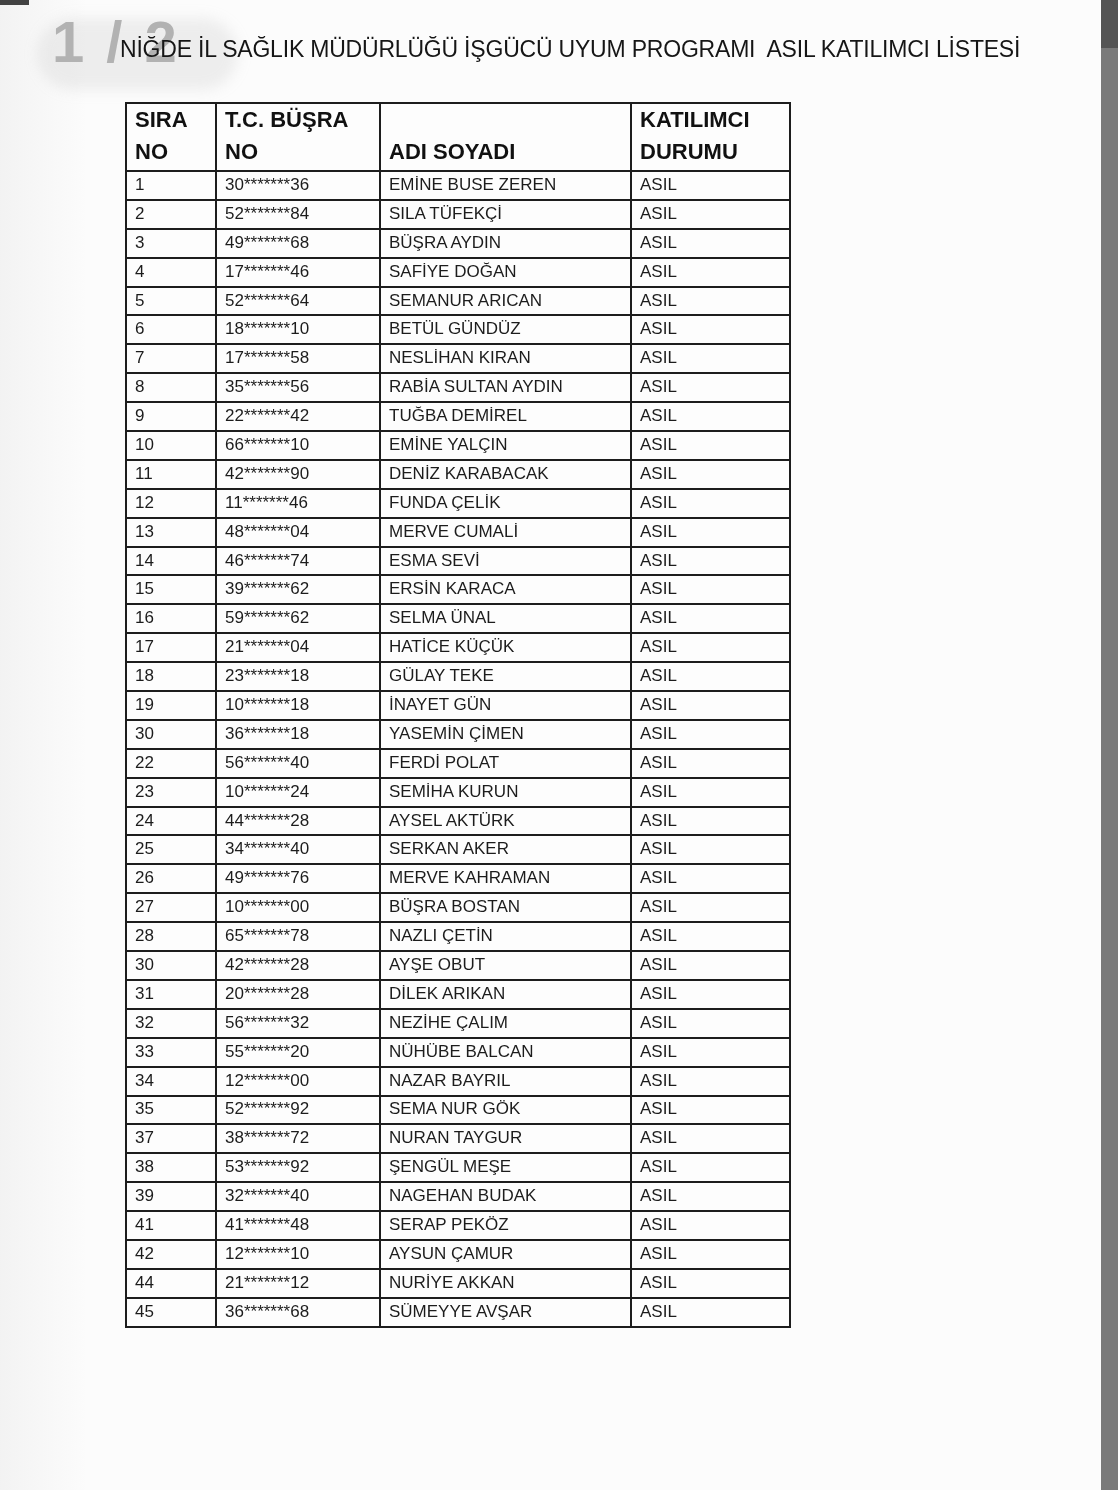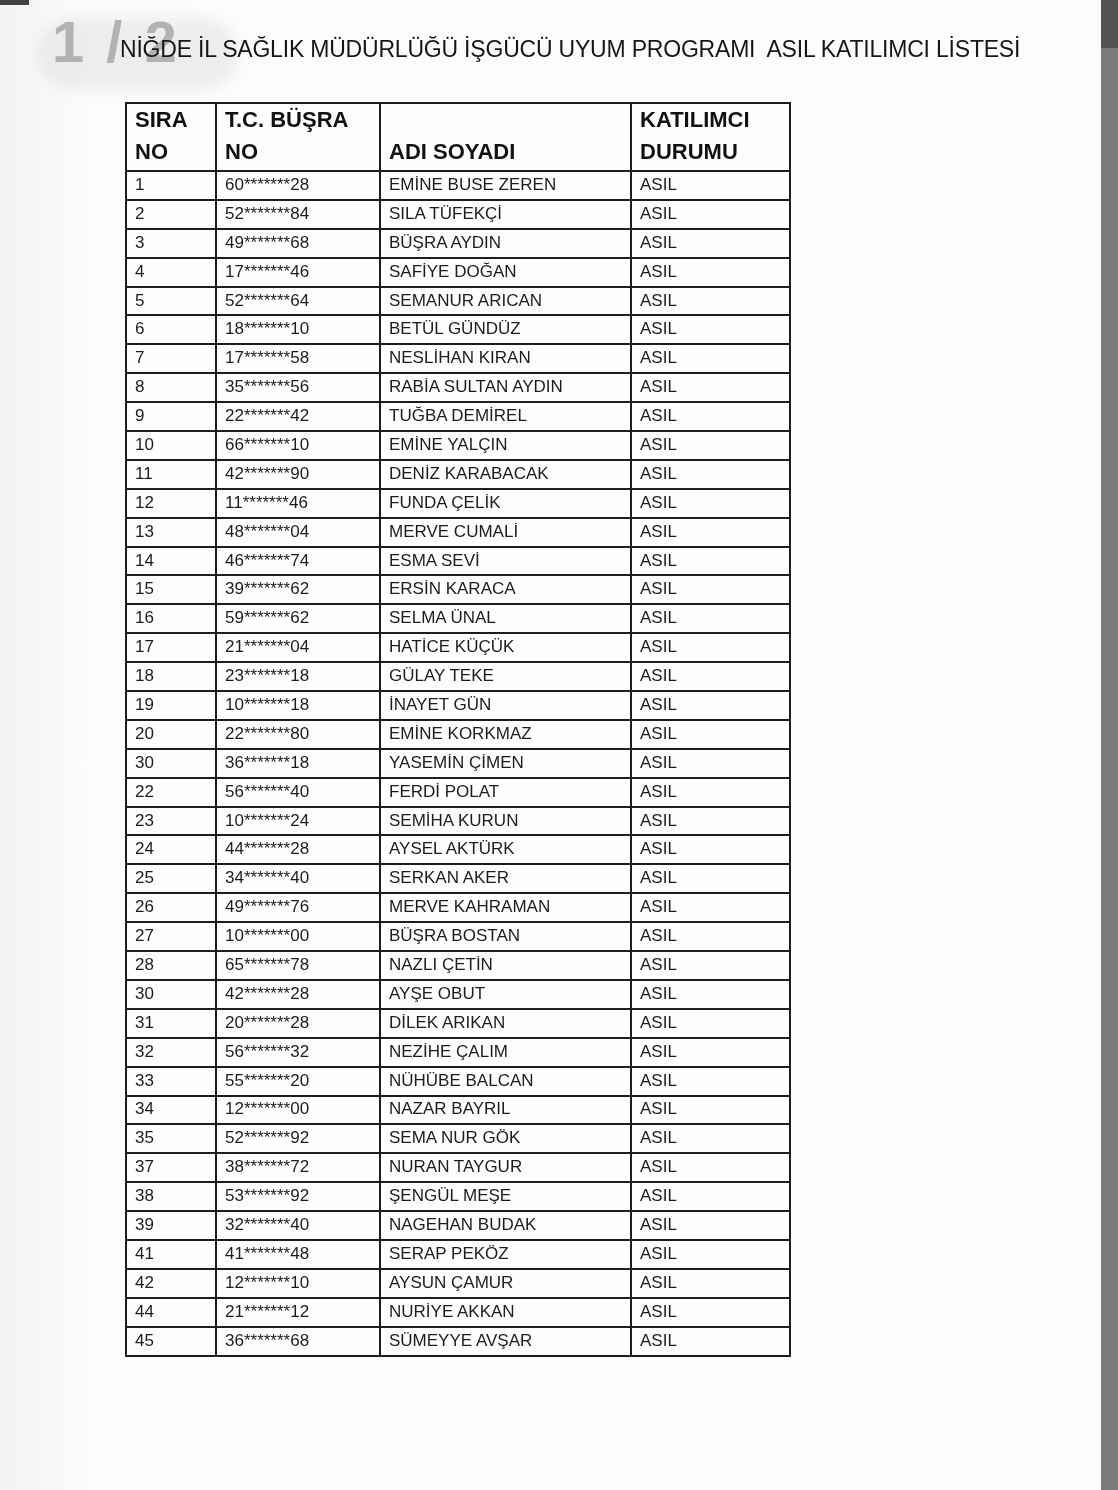--- a/index.html
+++ b/index.html
@@ -141,21 +141,21 @@
     <tr>
       <th>SIRA NO</th>
       <th>T.C. BÜŞRA NO</th>
       <th>ADI SOYADI</th>
       <th>KATILIMCI DURUMU</th>
     </tr>
   </thead>
   <tbody>
       <tr>
     <td>1</td>
-    <td>60*******28</td>
+    <td>30*******36</td>
     <td>EMİNE BUSE ZEREN</td>
     <td>ASIL</td>
   </tr>
       <tr>
     <td>2</td>
     <td>52*******84</td>
     <td>SILA TÜFEKÇİ</td>
     <td>ASIL</td>
   </tr>
       <tr>
@@ -254,26 +254,20 @@
     <td>GÜLAY TEKE</td>
     <td>ASIL</td>
   </tr>
       <tr>
     <td>19</td>
     <td>10*******18</td>
     <td>İNAYET GÜN</td>
     <td>ASIL</td>
   </tr>
       <tr>
-    <td>20</td>
-    <td>22*******80</td>
-    <td>EMİNE KORKMAZ</td>
-    <td>ASIL</td>
-  </tr>
-      <tr>
     <td>30</td>
     <td>36*******18</td>
     <td>YASEMİN ÇİMEN</td>
     <td>ASIL</td>
   </tr>
       <tr>
     <td>22</td>
     <td>56*******40</td>
     <td>FERDİ POLAT</td>
     <td>ASIL</td>

